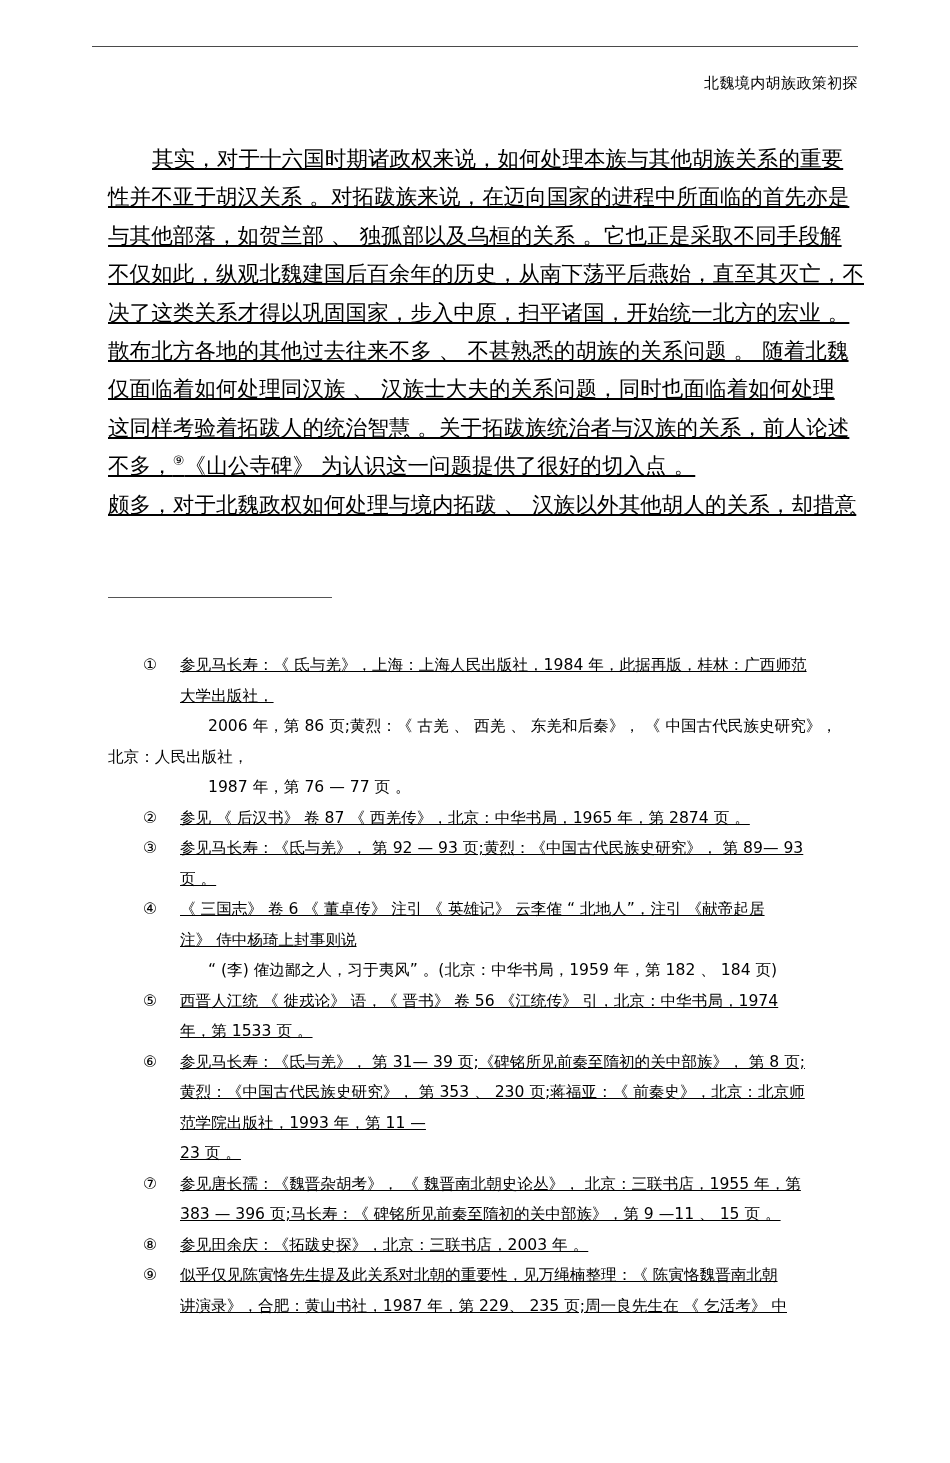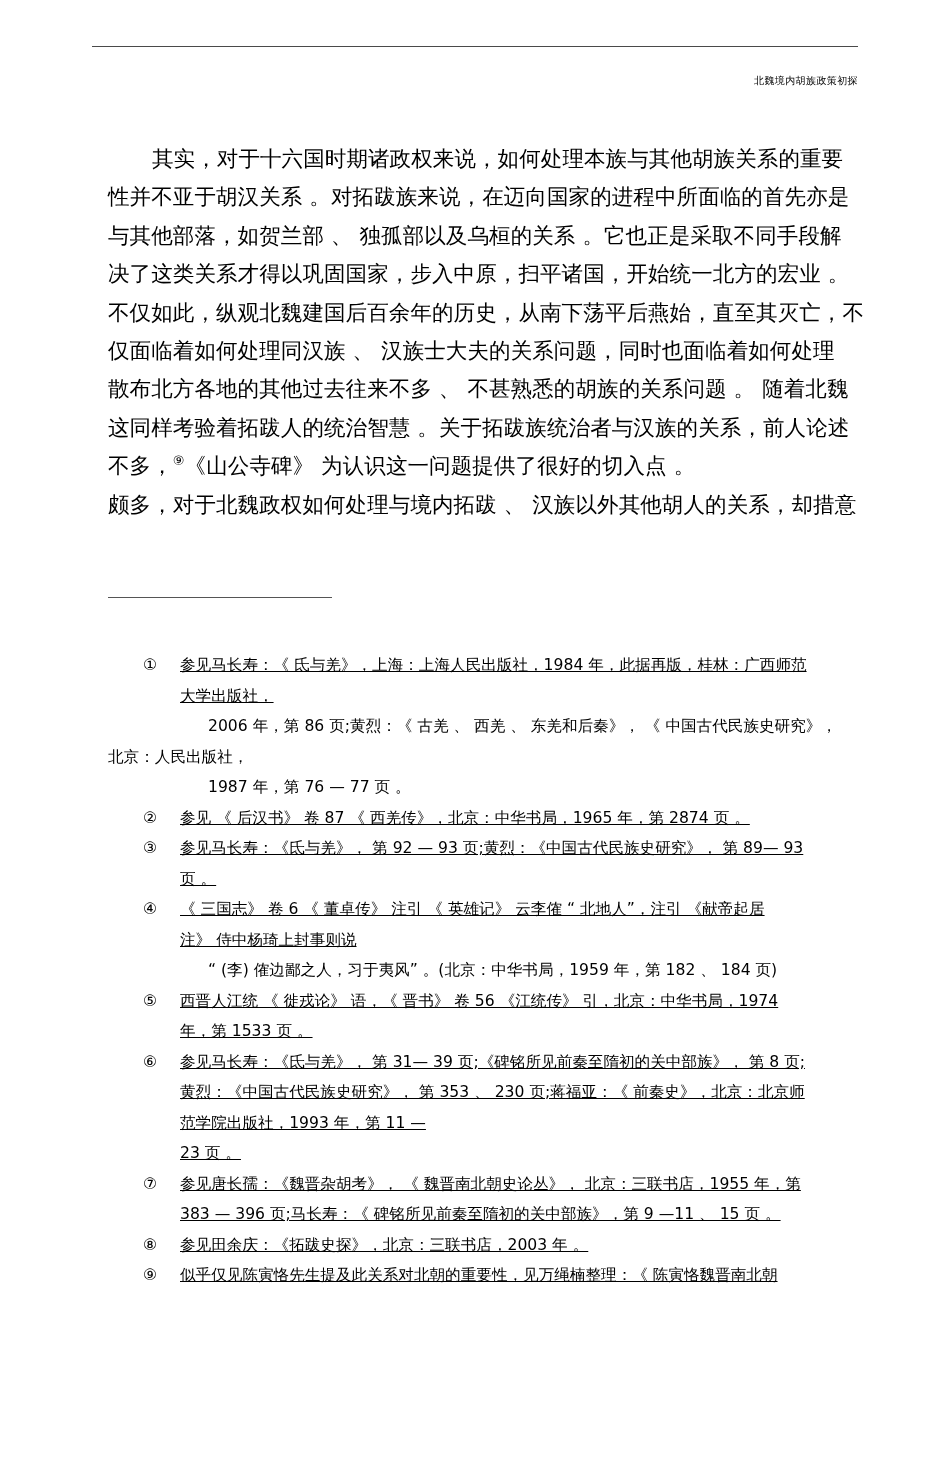--- a/index.html
+++ b/index.html
@@ -32,38 +32,39 @@
     width: 766px;
     height: 0;
     border-top: 1.4px solid #4a4a4a;
   }
 
   
   .running-head {
     position: absolute;
     right: 92px;
     top: 74px;
-    font-size: 10px;
+    font-size: 15px;
     letter-spacing: 0.4px;
     white-space: nowrap;
   }
 
   
   .body-block {
     position: absolute;
     left: 108px;
     top: 140px;
     width: 740px;
   }
   .body-line {
     font-size: 21.5px;
     line-height: 38.4px;
     height: 38.4px;
     white-space: nowrap;
     letter-spacing: 0.1px;
+    text-decoration: underline;
   }
   .body-line.indent {
     text-indent: 44px;
   }
   .fn-ref {
     font-size: 13px;
     vertical-align: super;
     line-height: 0;
   }
 
@@ -119,24 +120,24 @@
 <div class="page">
 
   <div class="top-rule"></div>
 
   <div class="running-head">北魏境内胡族政策初探</div>
 
   <div class="body-block">
     <div class="body-line indent">其实，对于十六国时期诸政权来说，如何处理本族与其他胡族关系的重要</div>
     <div class="body-line">性并不亚于胡汉关系 。对拓跋族来说，在迈向国家的进程中所面临的首先亦是</div>
     <div class="body-line">与其他部落，如贺兰部 、 独孤部以及乌桓的关系 。它也正是采取不同手段解</div>
+    <div class="body-line">不仅如此，纵观北魏建国后百余年的历史，从南下荡平后燕始，直至其灭亡，不</div>
     <div class="body-line">决了这类关系才得以巩固国家，步入中原，扫平诸国，开始统一北方的宏业 。</div>
-    <div class="body-line">不仅如此，纵观北魏建国后百余年的历史，从南下荡平后燕始，直至其灭亡，不</div>
+    <div class="body-line">散布北方各地的其他过去往来不多 、 不甚熟悉的胡族的关系问题 。 随着北魏</div>
     <div class="body-line">仅面临着如何处理同汉族 、 汉族士大夫的关系问题，同时也面临着如何处理</div>
-    <div class="body-line">散布北方各地的其他过去往来不多 、 不甚熟悉的胡族的关系问题 。 随着北魏</div>
     <div class="body-line">这同样考验着拓跋人的统治智慧 。关于拓跋族统治者与汉族的关系，前人论述</div>
     <div class="body-line"><span>不多，</span><span class="fn-ref">⑨</span><span>《山公寺碑》 为认识这一问题提供了很好的切入点 。</span></div>
     <div class="body-line">颇多，对于北魏政权如何处理与境内拓跋 、 汉族以外其他胡人的关系，却措意</div>
   </div>
 
   <div class="fn-rule"></div>
 
   <div class="footnotes">
       <div class="fn-row">
         <span class="fn-marker">①</span>
@@ -178,16 +179,17 @@
         <span class="fn-text cont">参见唐长孺：《魏晋杂胡考》， 《 魏晋南北朝史论丛》， 北京：三联书店，1955 年，第</span>
         <span class="fn-text cont">383 — 396 页;马长寿：《 碑铭所见前秦至隋初的关中部族》，第 9 —11 、 15 页 。</span>
       </div>
       <div class="fn-row">
         <span class="fn-marker">⑧</span>
         <span class="fn-text cont">参见田余庆：《拓跋史探》，北京：三联书店，2003 年 。</span>
       </div>
       <div class="fn-row">
         <span class="fn-marker">⑨</span>
         <span class="fn-text cont">似乎仅见陈寅恪先生提及此关系对北朝的重要性，见万绳楠整理：《 陈寅恪魏晋南北朝</span>
+        <span class="fn-text cont">讲演录》，合肥：黄山书社，1987 年，第 229、 235 页;周一良先生在 《 乞活考》 中</span>
       </div>
     </div>
 
 </div>
 
 </body></html>

